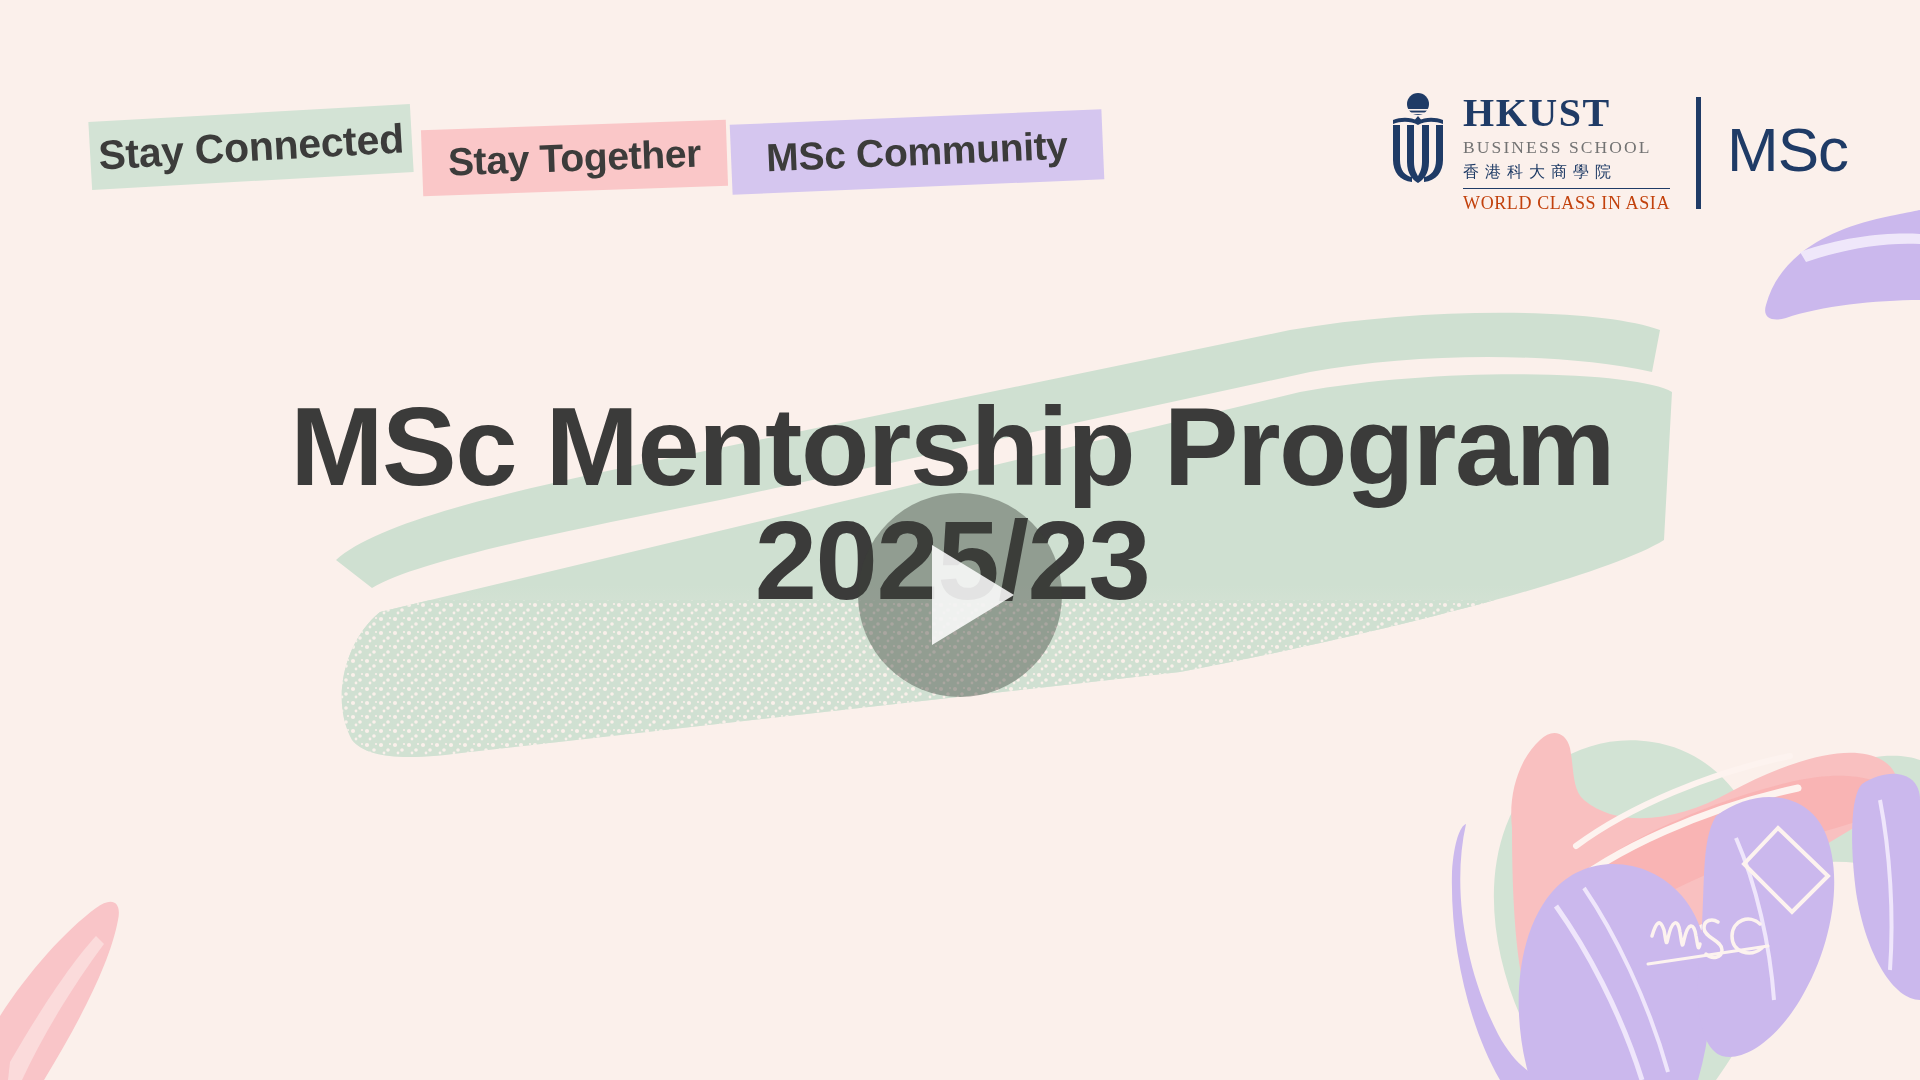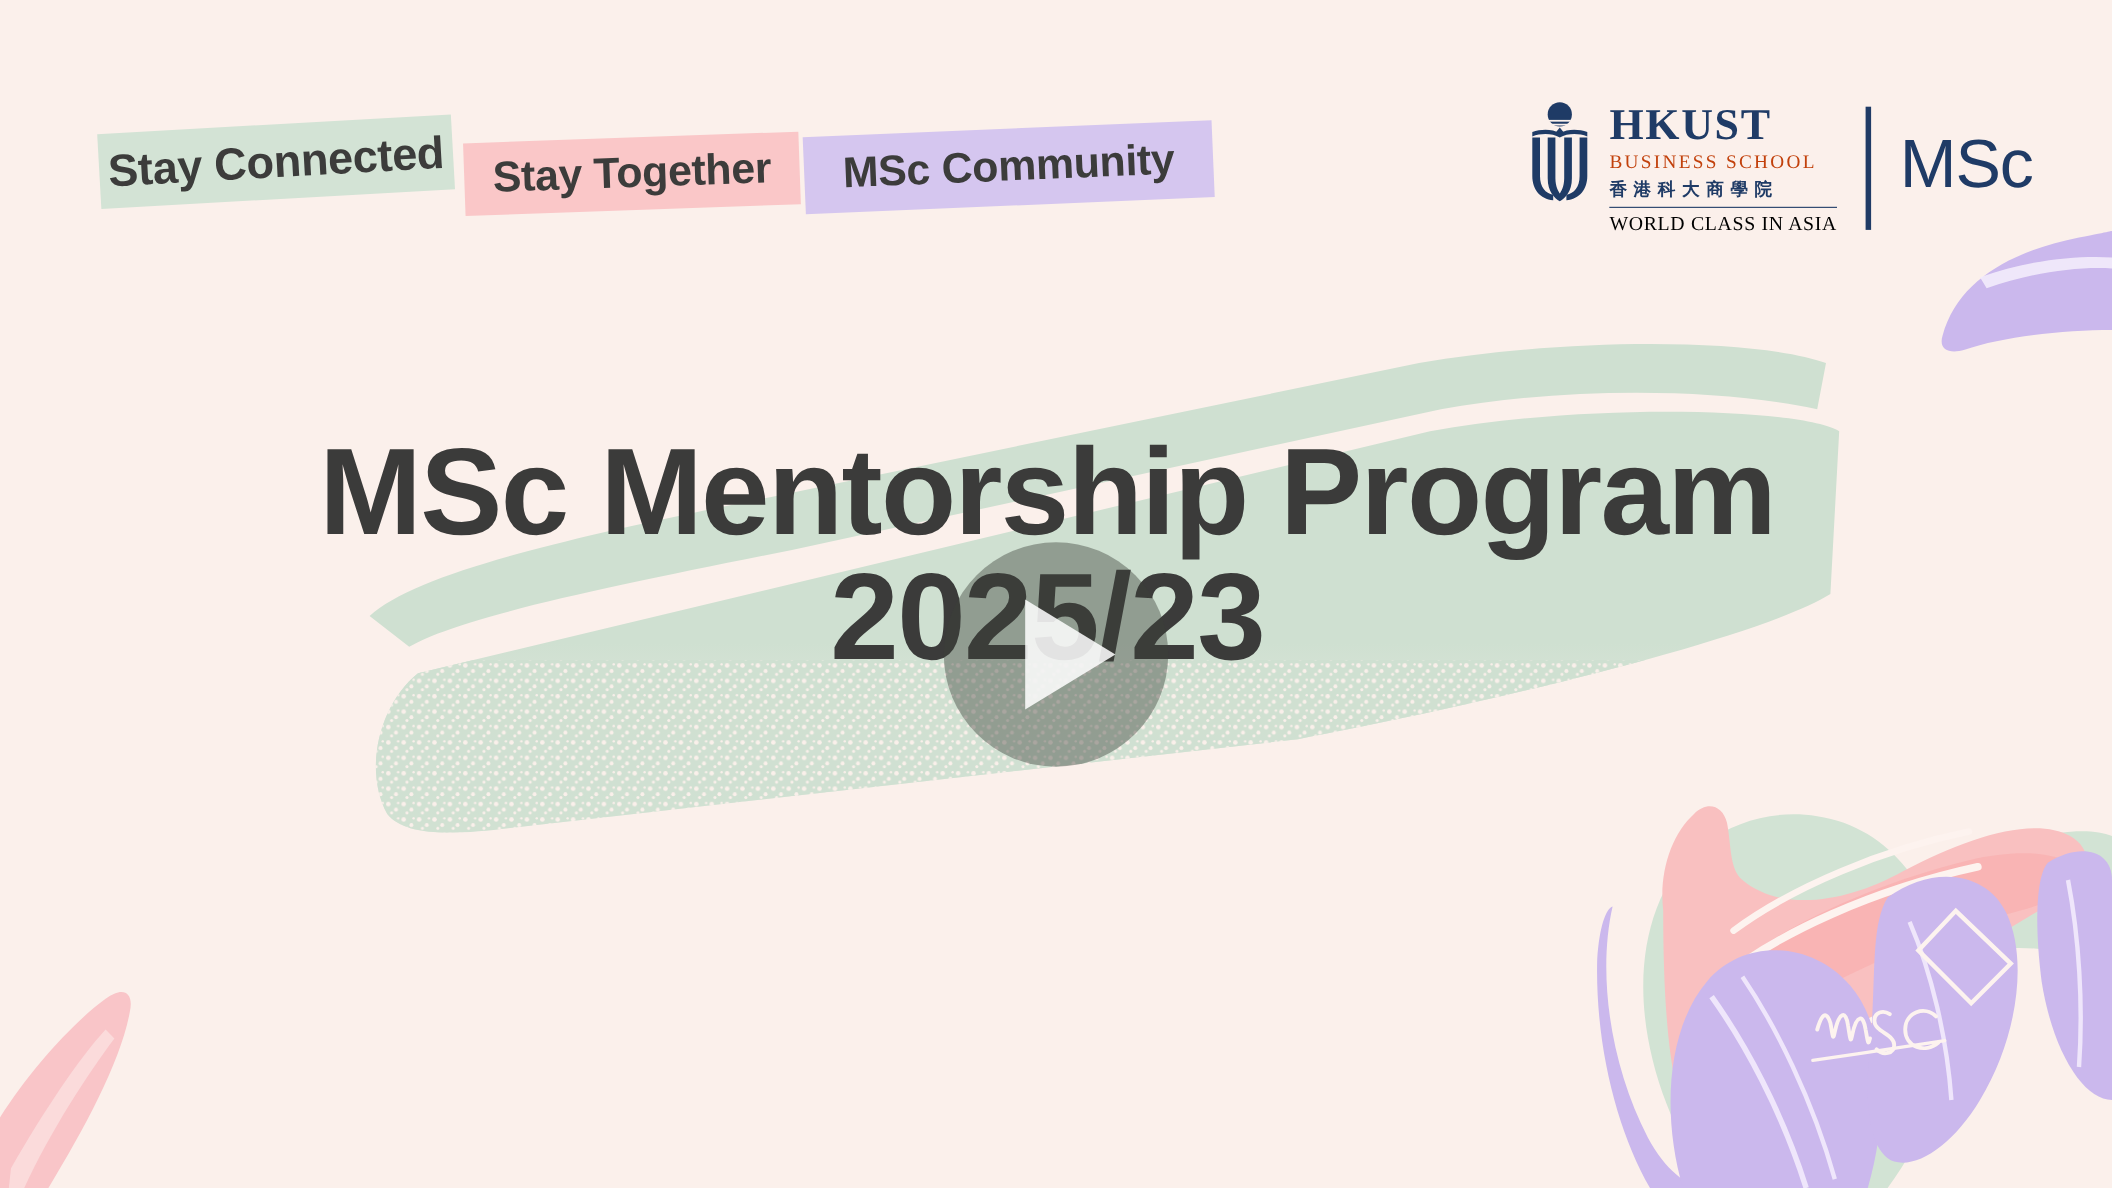--- a/index.html
+++ b/index.html
@@ -100,41 +100,40 @@
     font-family: "Liberation Serif", serif;
     font-size: 40px;
     font-weight: bold;
     color: #1f3b66;
     letter-spacing: 1.5px;
     line-height: 0.96;
   }
   #hkust-subtitle {
     font-family: "Liberation Serif", serif;
     font-size: 17.5px;
-    color: #c2410c;
+    color: #737373;
     letter-spacing: 2.1px;
     margin-top: 5px;
   }
   #hkust-chinese {
     font-size: 16px;
     color: #1f3b66;
     letter-spacing: 6px;
     margin-top: 4px;
     font-family: "DejaVu Sans", sans-serif;
-    font-weight: bold;
   }
   #hkust-rule {
     height: 1.5px;
     background: #1f3b66;
     margin-top: 5px;
   }
   #hkust-tagline {
     font-family: "Liberation Serif", serif;
     font-size: 18px;
-    color: #000000;
+    color: #c2410c;
     letter-spacing: 0.6px;
     margin-top: 4px;
     white-space: nowrap;
   }
   #logo-divider {
     width: 5px;
     height: 112px;
     background: #1f3b66;
     flex: none;
   }

